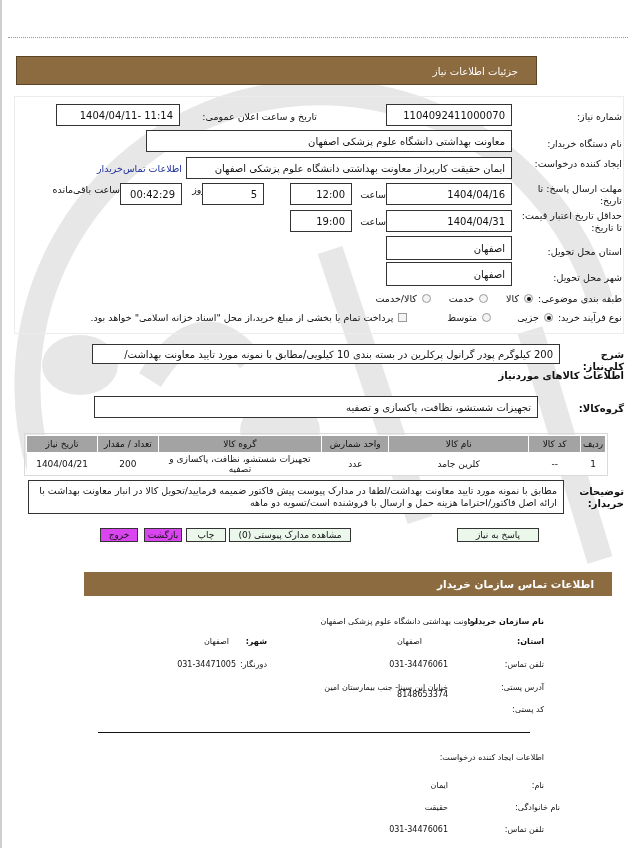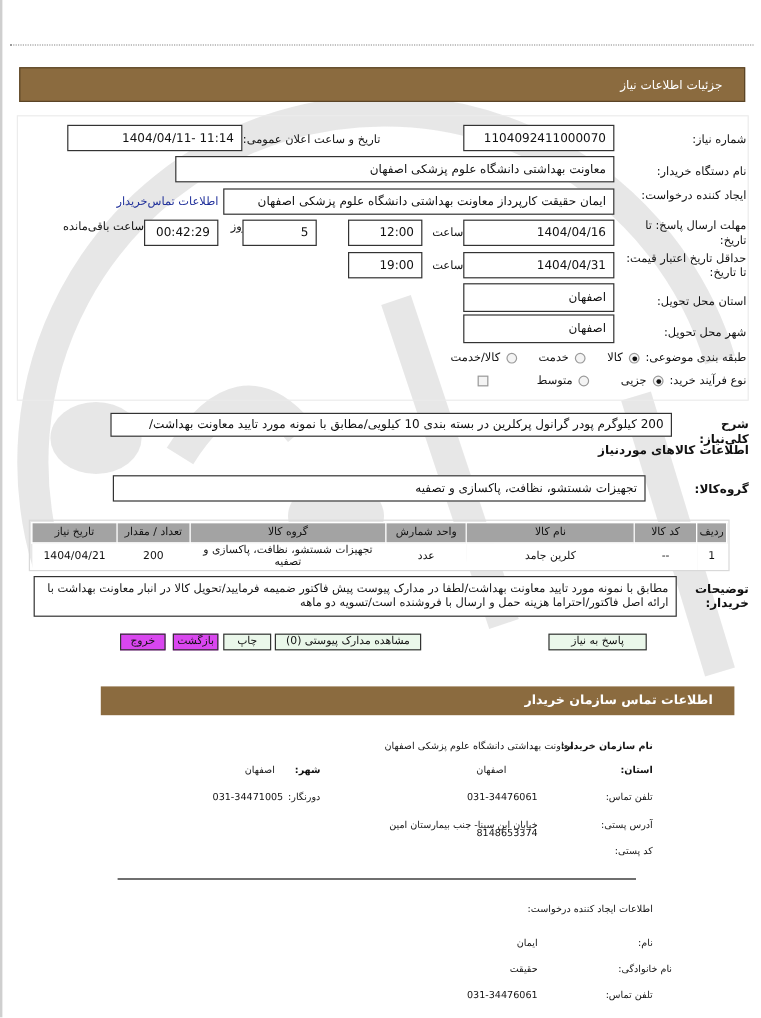--- a/index.html
+++ b/index.html
@@ -5,21 +5,21 @@
   * { box-sizing: border-box; }
   html, body { margin: 0; padding: 0; }
   body {
     width: 634px; height: 848px; background: #fff; position: relative; overflow: hidden;
     font-family: "DejaVu Sans", sans-serif; font-size: 9.5px; color: #111; direction: ltr;
   }
   .left-border { position: absolute; left: 0; top: 0; width: 2px; height: 848px; background: #cfcfcf; }
   .watermark { position: absolute; left: 0; top: 0; width: 634px; height: 848px; pointer-events: none; }
   .dotted { position: absolute; left: 8px; top: 37px; width: 620px; border-top: 1px dotted #9a9a9a; }
   .hdr { position: absolute; background: #8b6b3f; color: #fff; direction: rtl; }
-  .hdr1 { left: 16px; top: 56px; width: 605px; height: 29px; border: 1px solid #5a4426; padding-right: 18px; line-height: 29px; font-size: 10px; padding-left: 48px; }
+  .hdr1 { left: 16px; top: 56px; width: 521px; height: 29px; border: 1px solid #5a4426; padding-right: 18px; line-height: 29px; font-size: 10px; padding-left: 48px; }
   .hdr2 { left: 84px; top: 572px; width: 528px; height: 24px; padding-right: 18px; line-height: 24px; font-size: 10.5px; font-weight: bold; }
   .panel { position: absolute; left: 14px; top: 96px; width: 610px; height: 238px; border: 1px solid #ececec; }
   .lbl { position: absolute; direction: rtl; font-size: 9.5px; line-height: 12px; }
   .box { position: absolute; border: 1px solid #333; background: #fff; direction: rtl; padding: 0 6px; font-size: 10px; display: flex; align-items: center; white-space: nowrap; overflow: hidden; }
   .box.ltr { direction: ltr; justify-content: flex-end; }
   .link { color: #1f2f9a; }
   .radio { display: inline-block; width: 9px; height: 9px; border-radius: 50%; border: 1px solid #9a9a9a; background: #f4f4f4; vertical-align: middle; position: relative; }
   .radio.on::after { content: ""; position: absolute; left: 2px; top: 2px; width: 4px; height: 4px; border-radius: 50%; background: #111; }
   .chk { display: inline-block; width: 9px; height: 9px; border: 1px solid #9a9a9a; background: #f4f4f4; vertical-align: middle; }
   .row { position: absolute; direction: rtl; white-space: nowrap; font-size: 9.5px; display: flex; align-items: center; gap: 5px; }
@@ -56,21 +56,21 @@
 
 <div class="hdr hdr1">
   <span>جزئیات اطلاعات نیاز</span>
 </div>
 
 <div class="panel"></div>
 
 <div class="lbl" style="left:532px; top:111px; width:90px;">شماره نیاز:</div>
 <div class="box ltr" style="left:386px; top:104px; width:126px; height:22px;">1104092411000070</div>
 <div class="lbl" style="left:192px; top:111px; width:125px;">تاریخ و ساعت اعلان عمومی:</div>
-<div class="box ltr" style="left:56px; top:104px; width:146px; height:22px;">1404/04/11- 11:14</div>
+<div class="box ltr" style="left:56px; top:104px; width:124px; height:22px;">1404/04/11- 11:14</div>
 
 <div class="lbl" style="left:520px; top:138px; width:102px;">نام دستگاه خریدار:</div>
 <div class="box" style="left:146px; top:130px; width:366px; height:22px;">معاونت بهداشتی دانشگاه علوم پزشکی اصفهان</div>
 
 <div class="lbl" style="left:520px; top:158px; width:102px;">ایجاد کننده درخواست:</div>
 <div class="box" style="left:186px; top:157px; width:326px; height:22px;">ایمان حقیقت کارپرداز معاونت بهداشتی دانشگاه علوم پزشکی اصفهان</div>
 <div class="lbl link" style="left:92px; top:163px; width:90px;">اطلاعات تماس‌خریدار</div>
 
 <div class="lbl" style="left:520px; top:183px; width:102px;">مهلت ارسال پاسخ: تا تاریخ:</div>
 <div class="box ltr" style="left:386px; top:183px; width:126px; height:22px;">1404/04/16</div>
@@ -105,20 +105,21 @@
 
 <div class="row" style="right:12px; top:312px;">
   <span>نوع فرآیند خرید:</span>
   <span class="radio on"></span>
   <span>جزیی</span>
   <span style="width:16px"></span>
   <span class="radio"></span>
   <span>متوسط</span>
   <span style="width:30px"></span>
   <span class="chk"></span>
+  <span>پرداخت تمام یا بخشی از مبلغ خرید،از محل "اسناد خزانه اسلامی" خواهد بود.</span>
 </div>
 
 <div class="lbl bold" style="left:562px; top:349px; width:62px; font-size:10px;">شرح کلی‌نیاز:</div>
 <div class="box" style="left:92px; top:344px; width:468px; height:20px;">200 کیلوگرم پودر گرانول پرکلرین در بسته بندی 10 کیلویی/مطابق با نمونه مورد تایید معاونت بهداشت/</div>
 
 <div class="lbl bold" style="left:400px; top:370px; width:224px; font-size:10px;">اطلاعات کالاهای موردنیاز</div>
 
 <div class="lbl bold" style="left:546px; top:403px; width:78px; font-size:10px;">گروه‌کالا:</div>
 <div class="box" style="left:94px; top:396px; width:444px; height:22px;">تجهیزات شستشو، نظافت، پاکسازی و تصفیه</div>
 

